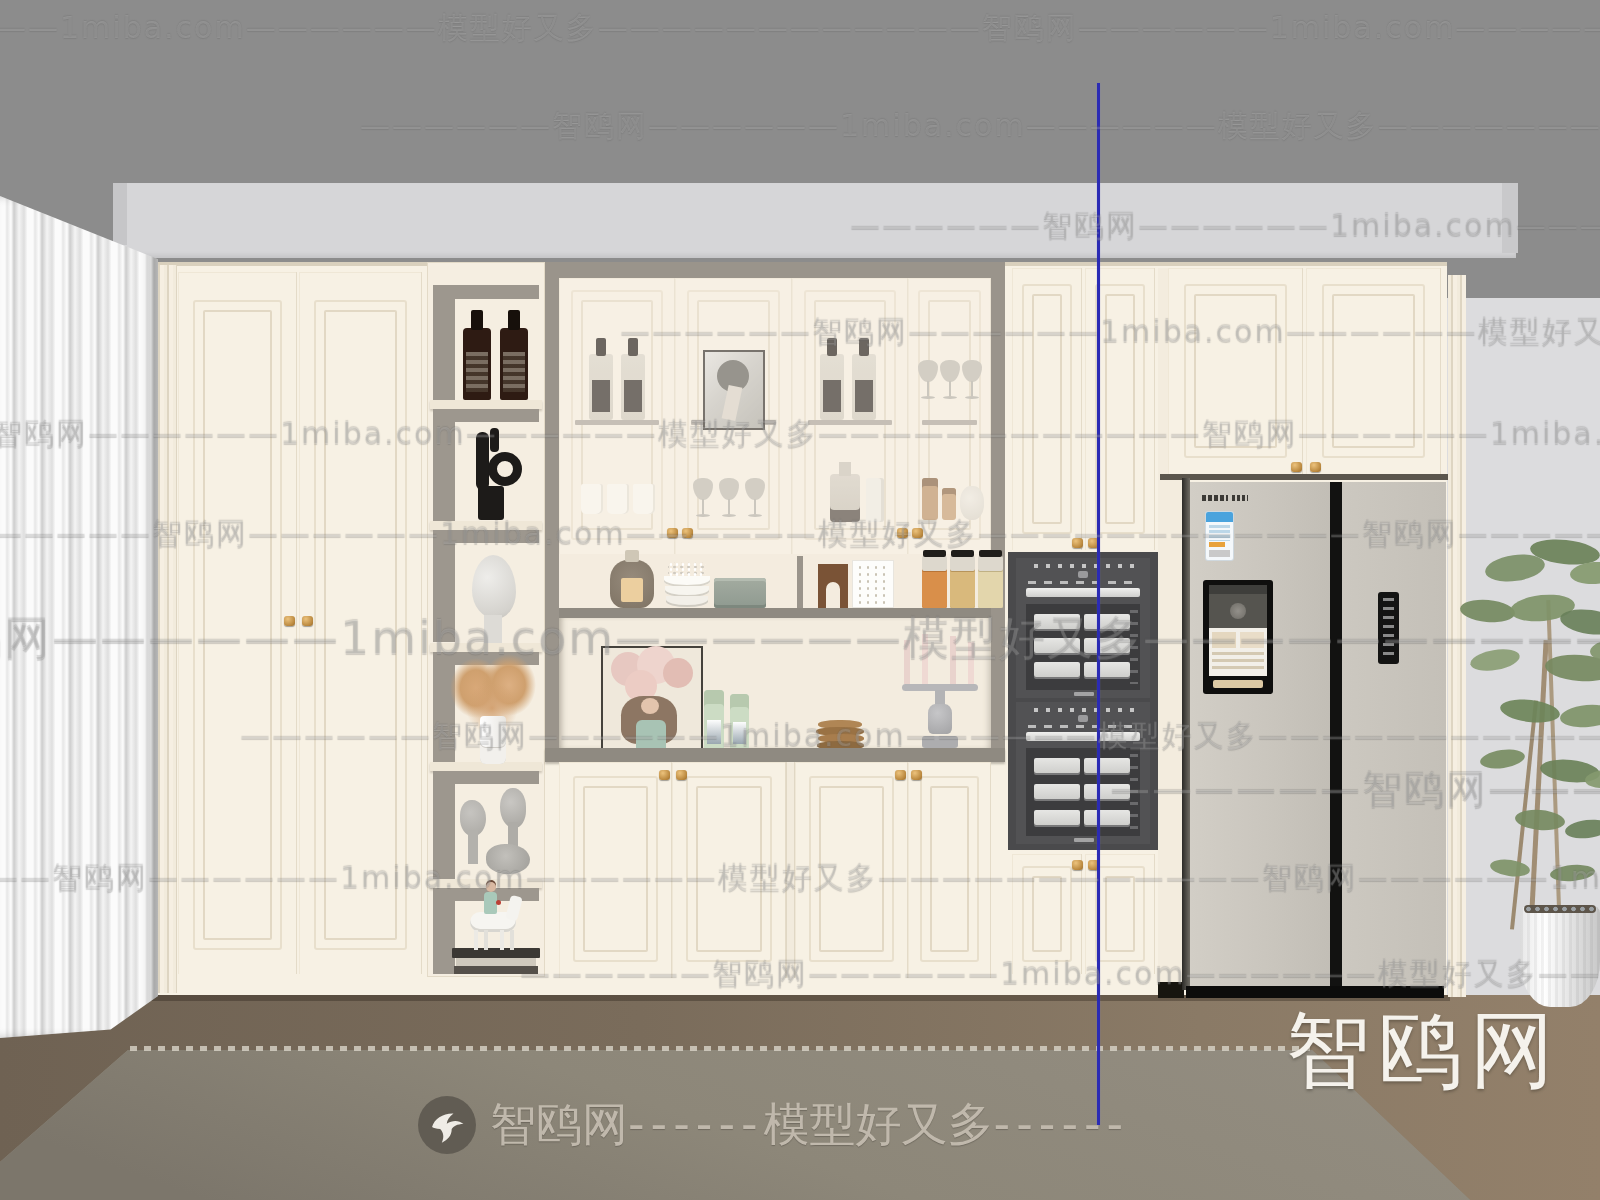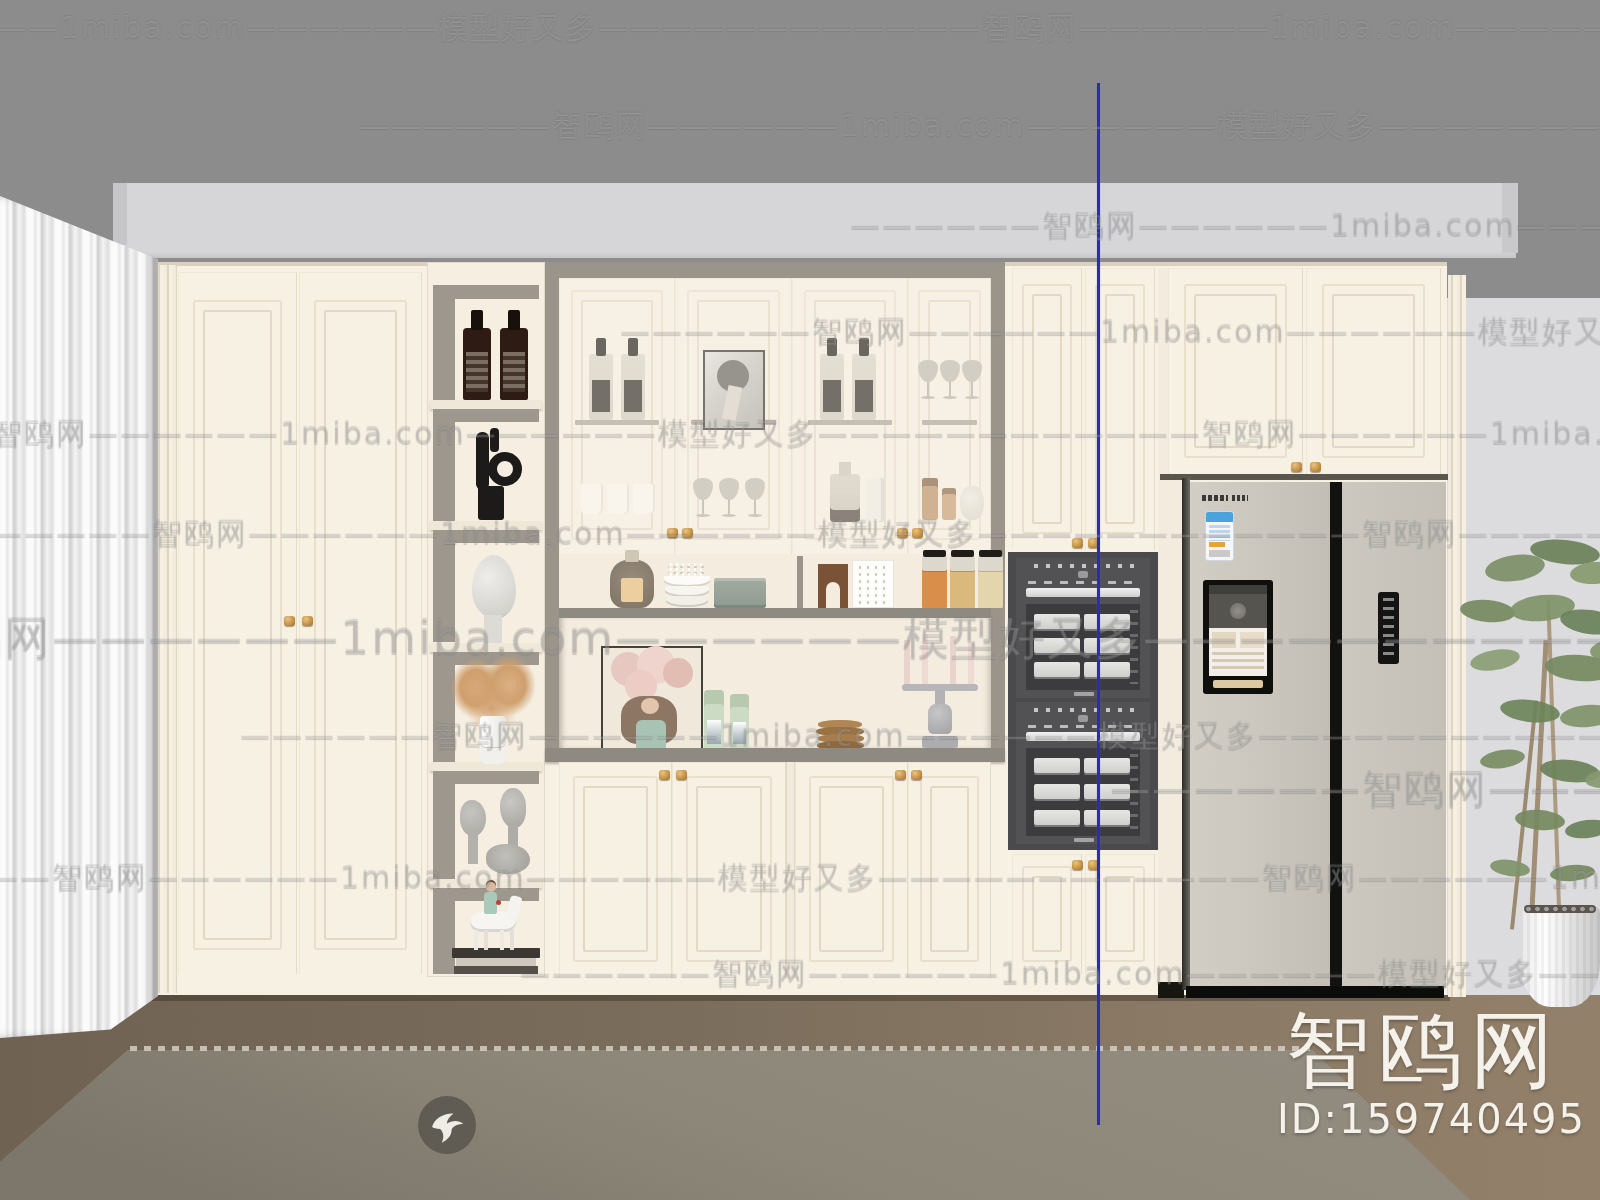--- a/index.html
+++ b/index.html
@@ -469,20 +469,22 @@
       <div class="wm-row" style="top: 858px; left: -140px; font-size: 30px;">——————智鸥网——————1miba.com——————模型好又多————————————智鸥网——————1miba.com——————模型好又多——————</div>
       <div class="wm-row" style="top: 954px; left: 520px; font-size: 30px;">——————智鸥网——————1miba.com——————模型好又多————————————智鸥网——————1miba.com——————模型好又多——————</div>
     </div>
 
   <div class="a" style="left:418px;top:1092px;height:66px;display:flex;align-items:center;gap:14px;color:rgba(196,189,176,.95);text-shadow:0 1px 1px rgba(70,66,58,.4);">
     <span style="display:inline-flex;width:58px;height:58px;border-radius:50%;background:rgba(90,86,78,.85);align-items:center;justify-content:center;">
       <svg width="40" height="40" viewBox="0 0 64 64" aria-hidden="true" style="transform:rotate(-12deg);">
         <path d="M8 30 C14 18 30 12 46 16 C38 20 34 24 32 30 C42 26 52 28 58 36 C48 34 42 36 38 40 C36 50 28 56 18 58 C24 50 24 42 20 36 C14 34 10 32 8 30 Z" fill="#efece6"></path>
       </svg>
     </span>
+    <span style="font-size:46px;white-space:nowrap;">
+      <span>智鸥网</span><span style="letter-spacing:6px;">------</span><span>模型好又多</span><span style="letter-spacing:6px;">------</span>
+    </span>
   </div>
 
   <div class="a" style="right:14px;top:1008px;text-align:right;color:var(--corner-text);text-shadow:0 2px 3px rgba(40,36,28,.35);">
     <div style="font-size:84px;letter-spacing:8px;line-height:1;margin-right:24px;">智鸥网</div>
-    <div style="font-size:40px;letter-spacing:2px;margin-top:4px;">ID:159740495</div>
   </div>
 
 </div>
 
 </body></html>

